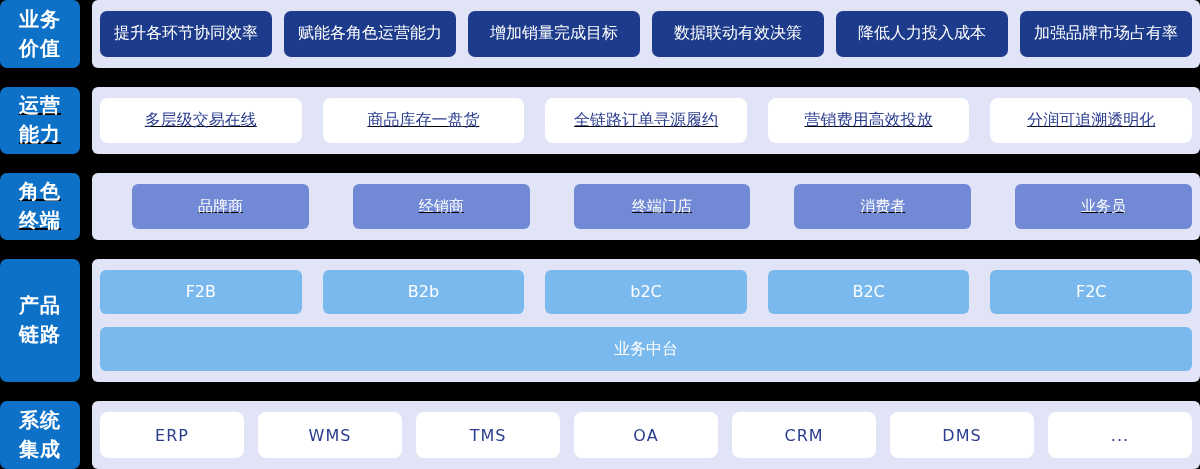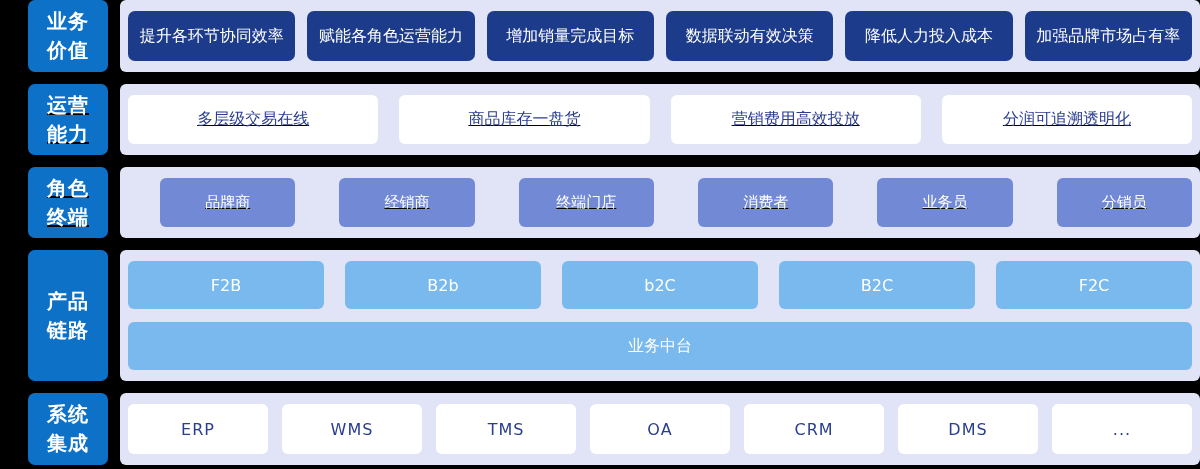--- a/index.html
+++ b/index.html
@@ -4,23 +4,22 @@
 <style>
   html,body{margin:0;padding:0;}
   body{
     width:1200px;height:469px;
     background:var(--page_bg,#000);
     font-family:"DejaVu Sans","Liberation Sans",sans-serif;
     overflow:hidden;
   }
   .diagram{
     width:1200px;height:469px;
-    display:flex;flex-direction:column;gap:12px;
+    display:flex;flex-direction:column;gap:19px;
     box-sizing:border-box;
-    padding-left:28px;
   }
   .row{display:flex;gap:12px;}
   .row-1,.row-2,.row-3,.row-5{height:72px;}
   .row-2,.row-3{height:71px;text-decoration:underline;}
   .row-4{height:131px;}
   .side{
     width:80px;flex:0 0 80px;
     background:var(--sidebar_blue,#0e71c8);
     border-radius:7px;
     color:var(--white_text,#fff);
@@ -40,21 +39,21 @@
   .box{
     flex:1;border-radius:6px;
     display:flex;align-items:center;justify-content:center;
     font-size:16px;white-space:nowrap;
   }
   .row-1 .band{gap:12px}
   .row-2 .band{gap:21px}
   .row-3 .band{gap:12px}
   .row-5 .band{gap:14px}
   .navy-box{background:var(--navy,#1d3b8b);color:var(--white_text,#fff);border-radius:7px;}
-  .white-box{background:var(--white_box,#fff);color:var(--navy_text,#2a3d8f);}
+  .white-box{background:var(--white_box,#fff);color:var(--navy_text,#2a3d8f);border-radius:8px;}
   .purple-box{background:var(--purple,#7289d6);color:var(--white_text,#fff);font-size:15px;margin-left:32px;}
   .blue-box{background:var(--light_blue,#79b9ee);color:var(--white_text,#fff);}
   .row-5 .box{letter-spacing:1px;}
   .band-col{flex-direction:column;gap:13px;}
   .subrow{display:flex;gap:21px;flex:1;justify-content:flex-end;}
   .full{flex:1;display:flex;align-items:center;justify-content:center;
     background:var(--light_blue,#79b9ee);color:var(--white_text,#fff);
     border-radius:6px;font-size:16px;}
 </style>
 </head>
@@ -78,37 +77,37 @@
   </div>
 
   <div class="row row-2">
     <div class="side">
       <span>运营</span>
       <span>能力</span>
     </div>
     <div class="band">
         <div class="box white-box">多层级交易在线</div>
         <div class="box white-box">商品库存一盘货</div>
+        <div class="box white-box">全链路订单寻源履约</div>
         <div class="box white-box">营销费用高效投放</div>
         <div class="box white-box">分润可追溯透明化</div>
       </div>
   </div>
 
   <div class="row row-3">
     <div class="side">
       <span>角色</span>
       <span>终端</span>
     </div>
     <div class="band">
         <div class="box purple-box">品牌商</div>
         <div class="box purple-box">经销商</div>
         <div class="box purple-box">终端门店</div>
         <div class="box purple-box">消费者</div>
         <div class="box purple-box">业务员</div>
-        <div class="box purple-box">分销员</div>
       </div>
   </div>
 
   <div class="row row-4">
     <div class="side">
       <span>产品</span>
       <span>链路</span>
     </div>
     <div class="band band-col">
       <div class="subrow">

